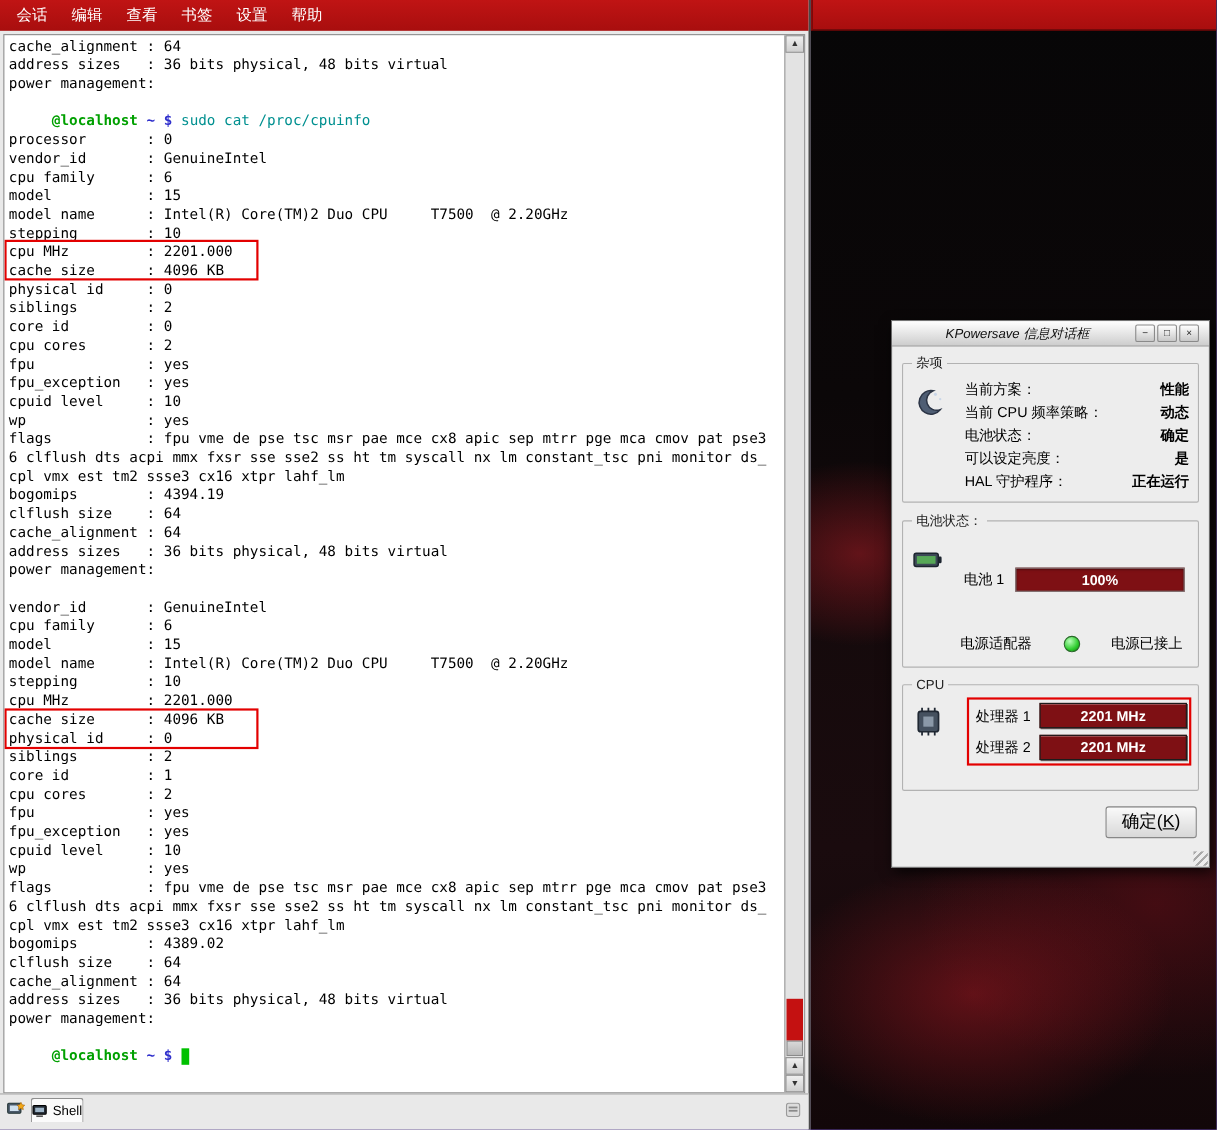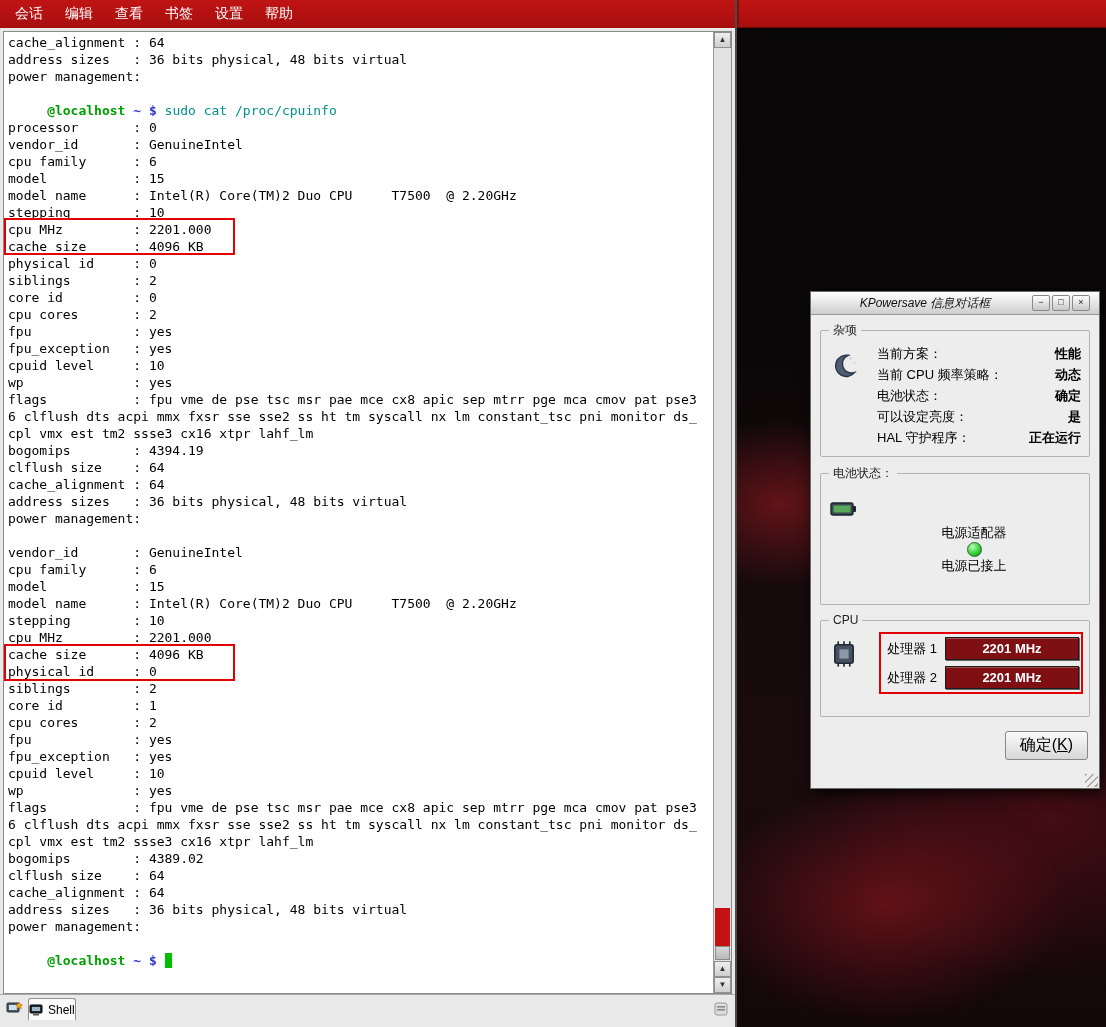--- a/index.html
+++ b/index.html
@@ -73,21 +73,21 @@
   .grp-icon{position:absolute;left:8px;top:12px;width:30px;height:30px;}
   .rows{margin-left:48px;}
   .info-row{display:flex;justify-content:space-between;align-items:center;line-height:21px;}
   .info-row .val{font-weight:bold;}
   #misc-group{min-height:132px;box-sizing:border-box;}
   #battery-group{min-height:140px;box-sizing:border-box;}
   .bat-row{margin:30px 4px 0 40px;display:flex;align-items:center;justify-content:flex-end;gap:10px;}
   .pbar{width:152px;height:20px;background:var(--bar-fill,#7e1014);border:1px solid #7d7d7d;
     box-shadow:inset 0 1px 2px rgba(0,0,0,.4);color:#fff;font-weight:bold;font-size:13px;
     display:flex;align-items:center;justify-content:center;}
-  .ac-row{margin:38px 6px 4px 44px;display:flex;align-items:center;justify-content:space-between;flex-direction:column;}
+  .ac-row{margin:38px 6px 4px 44px;display:flex;align-items:center;justify-content:space-between;}
   .led{width:13px;height:13px;border-radius:50%;border:1px solid #2a6a2a;
     background:radial-gradient(circle at 35% 30%,#b8ffb8,var(--led-green,#2ecc2e) 60%,#0a7a0a);}
   #cpu-group{min-height:104px;box-sizing:border-box;}
   .cpu-rows-wrap{position:relative;margin-left:auto;width:max-content;margin-right:2px;margin-top:6px;}
   .cpu-row{display:flex;align-items:center;gap:8px;margin:6px 0;justify-content:flex-end;}
   .mhz-bar{width:132px;height:21px;background:var(--bar-fill,#7e1014);color:#fff;font-weight:bold;
     font-size:13px;text-align:center;line-height:21px;border:1px solid #1c1c1c;
     box-shadow:inset 0 1px 0 rgba(255,255,255,.25),1px 1px 0 #666;}
   .cpu-hl{left:-8px;right:-4px;top:-5px;bottom:-5px;}
   .btn-row{display:flex;justify-content:flex-end;padding:6px 2px;}
@@ -253,20 +253,26 @@
             </div>
         </fieldset>
 
         <fieldset id="battery-group">
           <legend>电池状态：</legend>
           <svg class="grp-icon" width="30" height="22" viewBox="0 0 30 22">
             <rect x="2" y="5" width="22" height="12" rx="2" fill="#3c4856" stroke="#1c242e" stroke-width="1.4"></rect>
             <rect x="24" y="8" width="3" height="6" rx="1" fill="#1c242e"></rect>
             <rect x="4.5" y="7.5" width="17" height="7" fill="#57a857"></rect>
           </svg>
+          <div class="bat-row">
+            <span>电池 1</span>
+            <div class="pbar">
+              <span>100%</span>
+            </div>
+          </div>
           <div class="ac-row">
             <span>电源适配器</span>
             <span class="led"></span>
             <span>电源已接上</span>
           </div>
         </fieldset>
 
         <fieldset id="cpu-group">
           <legend>CPU</legend>
           <svg class="grp-icon" width="26" height="26" viewBox="0 0 26 26">

